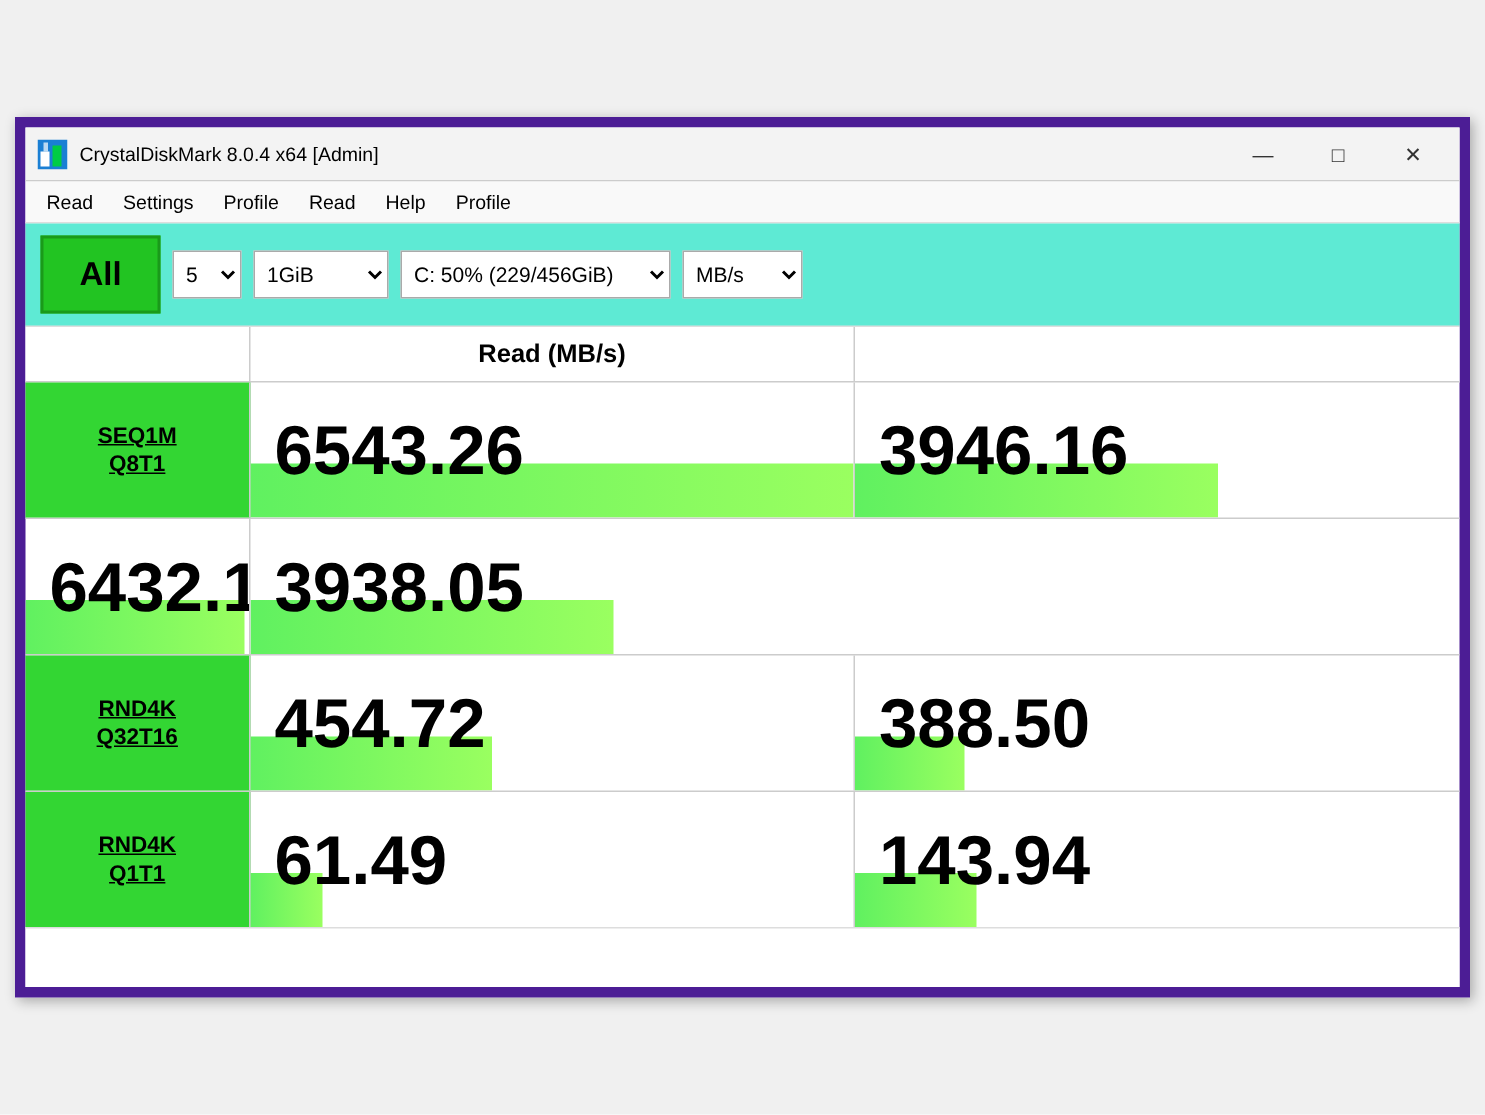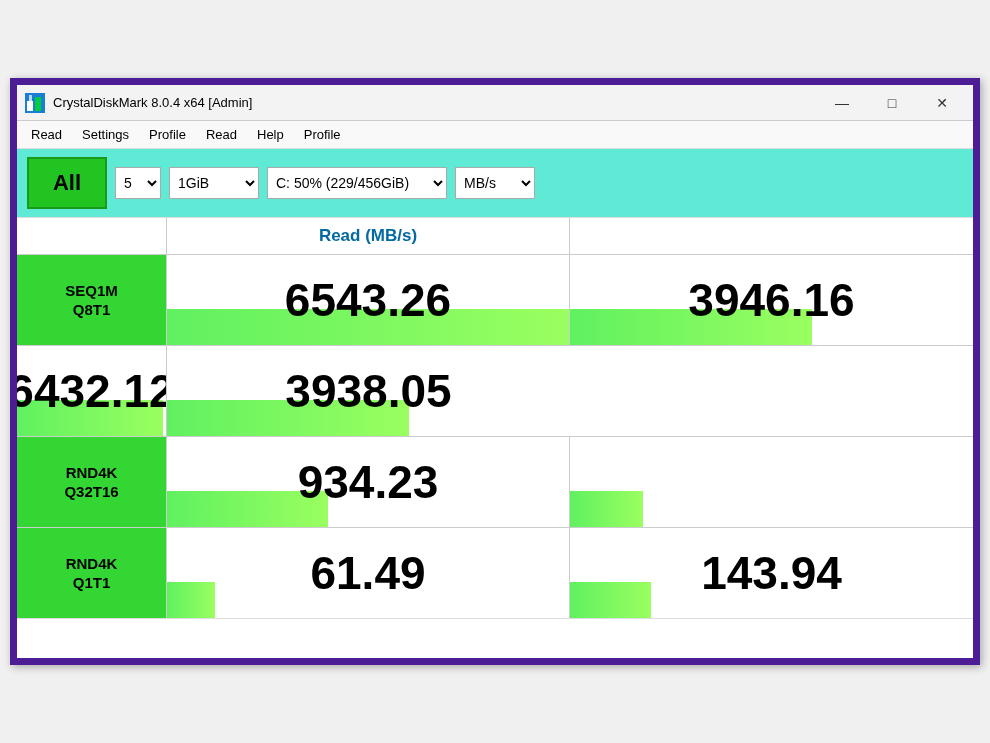--- a/index.html
+++ b/index.html
@@ -107,52 +107,53 @@
       background: #fff;
     }
     .results-header .col-empty {
       border-right: 1px solid #ccc;
     }
     .results-header .col-header {
       text-align: center;
       font-size: 17px;
       font-weight: bold;
       padding: 8px 4px;
-      color: #0369a1;
+      color: #000000;
     }
     .results-header .col-header:first-of-type {
       border-right: 1px solid #ccc;
     }
     .result-row {
       display: grid;
       grid-template-columns: 150px 1fr 1fr;
       border-bottom: 1px solid #ccc;
     }
     .row-label {
       background: #33d633;
       border-right: 1px solid #ccc;
       display: flex;
       align-items: center;
       justify-content: center;
       flex-direction: column;
       padding: 6px;
       min-height: 90px;
+      text-decoration: underline;
     }
     .row-label-text {
       font-size: 15px;
       font-weight: bold;
       text-align: center;
       color: #000;
       line-height: 1.3;
     }
     .result-cell {
       position: relative;
       display: flex;
       align-items: center;
-      justify-content: center;
+      justify-content: flex-start;
       padding: 8px 16px;
       min-height: 90px;
       overflow: hidden;
       border-right: 1px solid #ccc;
     }
     .result-cell:last-child { border-right: none; }
     .result-cell .bar {
       position: absolute;
       left: 0;
       bottom: 0;
@@ -262,24 +263,25 @@
       <div class="bar" style="width:60%;"></div>
       <span class="result-value">3938.05</span>
     </div>
   </div>
         <div class="result-row">
     <div class="row-label">
       <span class="row-label-text">RND4K<br>Q32T16</span>
     </div>
     <div class="result-cell">
       <div class="bar" style="width:40%;"></div>
-      <span class="result-value">934.23</span>
+      <span class="result-value">454.72</span>
     </div>
     <div class="result-cell" style="border-right:none;">
       <div class="bar" style="width:18%;"></div>
+      <span class="result-value">388.50</span>
     </div>
   </div>
         <div class="result-row">
     <div class="row-label">
       <span class="row-label-text">RND4K<br>Q1T1</span>
     </div>
     <div class="result-cell">
       <div class="bar" style="width:12%;"></div>
       <span class="result-value">61.49</span>
     </div>

